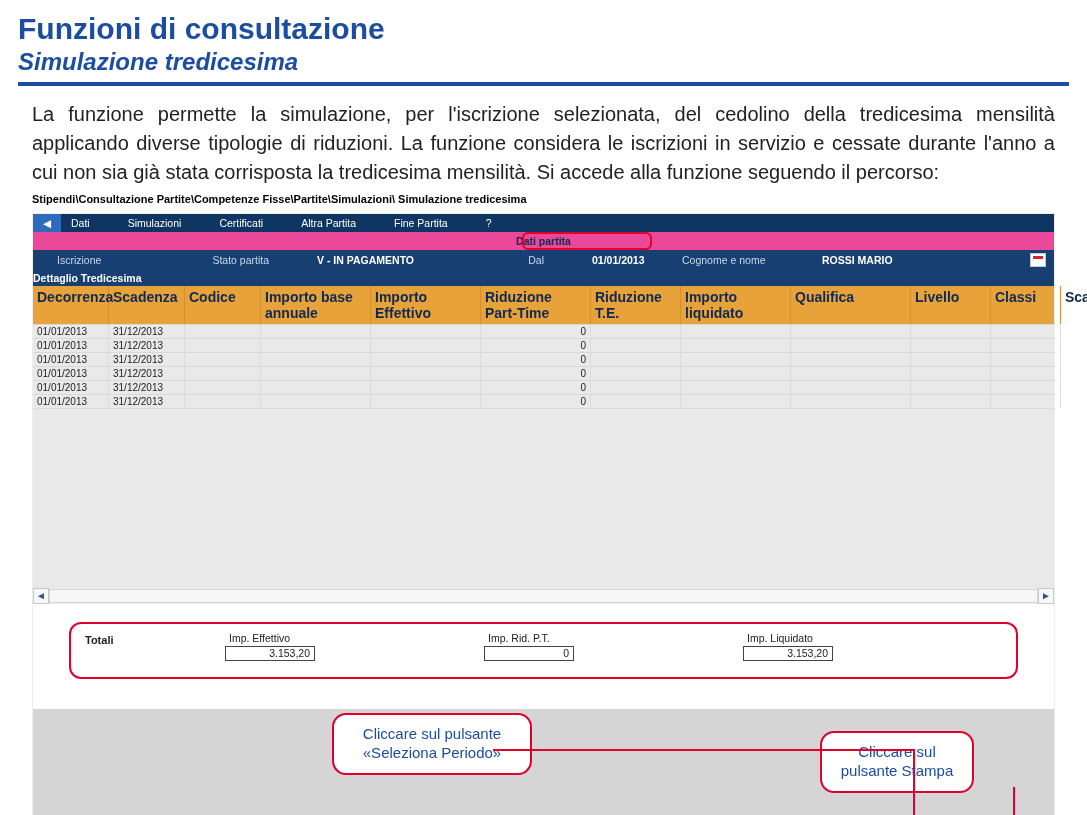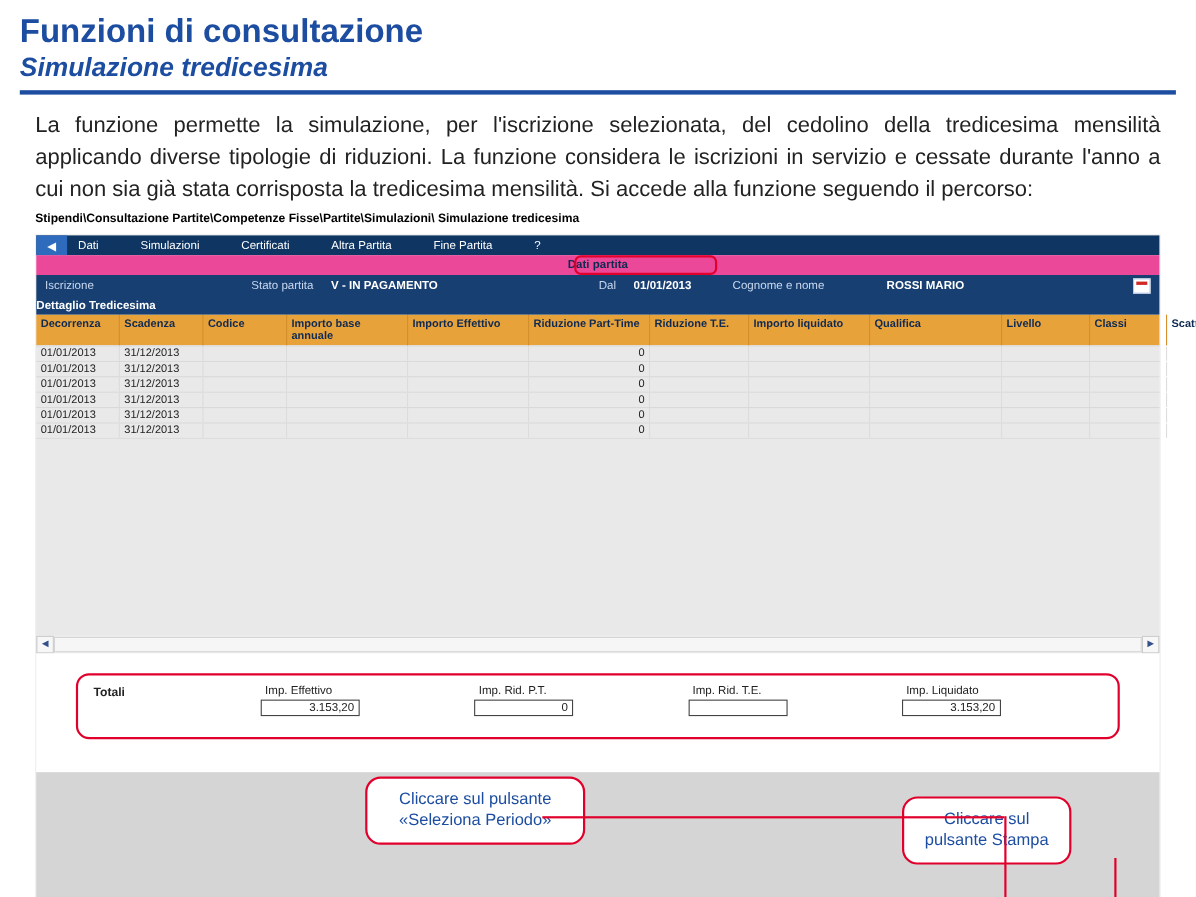--- a/index.html
+++ b/index.html
@@ -14,42 +14,42 @@
 
   .menubar { background: #0f3563; color: #fff; font-size: 10.5px; height: 18px; display: flex; align-items: center; }
   .menubar .logo { width: 28px; text-align: center; color: #fff; background: #2e6bbd; height: 100%; display:flex; align-items:center; justify-content:center; }
   .menubar .mitem { padding: 0 28px 0 10px; cursor: default; }
   .screen-title-bar { background: #173f71; color: #fff; font-size: 11px; font-weight: 700; text-align: center; padding: 2px 0; border-top: 1px solid #2c5c9b; }
 
   .orangebar { background: #ec4899; color: #0f2a52; font-size: 10.5px; font-weight: 700; display: flex; align-items: center; height: 18px; }
   .orangebar .pill-hi { position: absolute; border: 2.5px solid #e1002c; border-radius: 6px; }
 
   .inforow { background: #173f71; color: #fff; font-size: 10.5px; height: 20px; display: flex; align-items: center; }
-  .inforow .cell { padding: 0 8px; }
+  .inforow .cell { padding: 0 24px; }
   .inforow .lbl { color: #c9d8ef; font-weight: 400; }
   .inforow .val { color: #fff; font-weight: 700; }
   .cal-icon { display:inline-block; width:16px; height:14px; border:1px solid #b7c9e5; background:#fff; margin-left:6px; position:relative; }
   .cal-icon:before { content:""; position:absolute; top:2px; left:2px; right:2px; height:3px; background:#d02727; }
 
   .dett-bar { background: #173f71; color: #fff; font-size: 10.5px; font-weight: 700; text-align: left; padding: 2px 0; }
 
-  .headerrow { background: #e8a23a; color: #0f2a52; font-size: 10px; font-weight: 700; display: grid; grid-template-columns: 76px 76px 76px 110px 110px 110px 90px 110px 120px 80px 70px 70px; }
+  .headerrow { background: #e8a23a; color: #0f2a52; font-size: 14px; font-weight: 700; display: grid; grid-template-columns: 76px 76px 76px 110px 110px 110px 90px 110px 120px 80px 70px 70px; }
   .headerrow div { border-right: 1px solid #d58e2c; padding: 3px 4px; }
 
   .datarow { background: #e9e9e9; color: #222; font-size: 10px; display: grid; grid-template-columns: 76px 76px 76px 110px 110px 110px 90px 110px 120px 80px 70px 70px; border-top: 1px solid #d9d9d9; }
   .datarow div { border-right: 1px solid #dcdcdc; padding: 1px 4px; min-height: 13px; text-align: left; }
   .datarow div.num { text-align: right; }
 
   .big-blank { height: 180px; background: #e9e9e9; border-top: 1px solid #dcdcdc; }
   .hscroll { height: 16px; background: #eee; display:flex; align-items:center; }
   .hscroll .arrow { width:16px; height:16px; background:#f7f7f7; border:1px solid #c9c9c9; color:#34508a; text-align:center; font-size:10px; line-height:14px; }
   .hscroll .track { flex:1; height:14px; border:1px solid #d5d5d5; background:#f6f6f6; }
 
   .totali-wrap { position: relative; padding: 18px 36px 30px 36px; background:#fff; }
-  .totali-box { border: 2.5px solid #e1002c; border-radius: 12px; padding: 8px 14px 16px 14px; display:flex; align-items:flex-start; gap: 12px; }
+  .totali-box { border: 2.5px solid #e1002c; border-radius: 12px; padding: 8px 14px 16px 14px; display:flex; align-items:flex-start; gap: 0; }
   .totali-label { font-weight:700; font-size:11px; color:#222; width: 140px; padding-top:2px; }
   .tot-col { flex:1; font-size:10.5px; color:#222; }
   .tot-col .lbl { padding-left: 4px; }
   .tot-col .valbox { border:1px solid #444; background:#fff; width: 90px; height:15px; font-size:10.5px; text-align:right; padding:0 4px; margin-top:2px; display:inline-block; }
 
   .callouts { position: relative; height: 120px; background:#d5d5d5; }
   .callout { position:absolute; border:2.5px solid #e1002c; border-radius:14px; background:#fff; color:#1c4da0; font-size:15px; text-align:center; padding:10px 16px; line-height:1.25;margin-left:39px; }
   .leader { position:absolute; width: 0; height:0; border-left: 2px solid #e1002c; z-index:2; }
   .leader-h { position:absolute; border-top:2px solid #e1002c; height:0; z-index:2; }
 
@@ -215,24 +215,20 @@
         <div class="totali-label">Totali</div>
         <div class="tot-col">
           <div class="lbl">Imp. Effettivo</div>
           <span class="valbox">3.153,20</span>
         </div>
         <div class="tot-col">
           <div class="lbl">Imp. Rid. P.T.</div>
           <span class="valbox">0</span>
         </div>
         <div class="tot-col">
-          <div class="lbl">Imp. Rid. T.E.</div>
-          <span class="valbox"></span>
-        </div>
-        <div class="tot-col">
           <div class="lbl">Imp. Liquidato</div>
           <span class="valbox">3.153,20</span>
         </div>
       </div>
     </div>
 
     <div class="callouts">
       <div class="callout" style="left:260px; top:4px; width:200px;">Cliccare sul pulsante «Seleziona Periodo»</div>
       <div class="callout" style="right:80px; top:22px; width:154px;">Cliccare sul pulsante Stampa</div>
 

